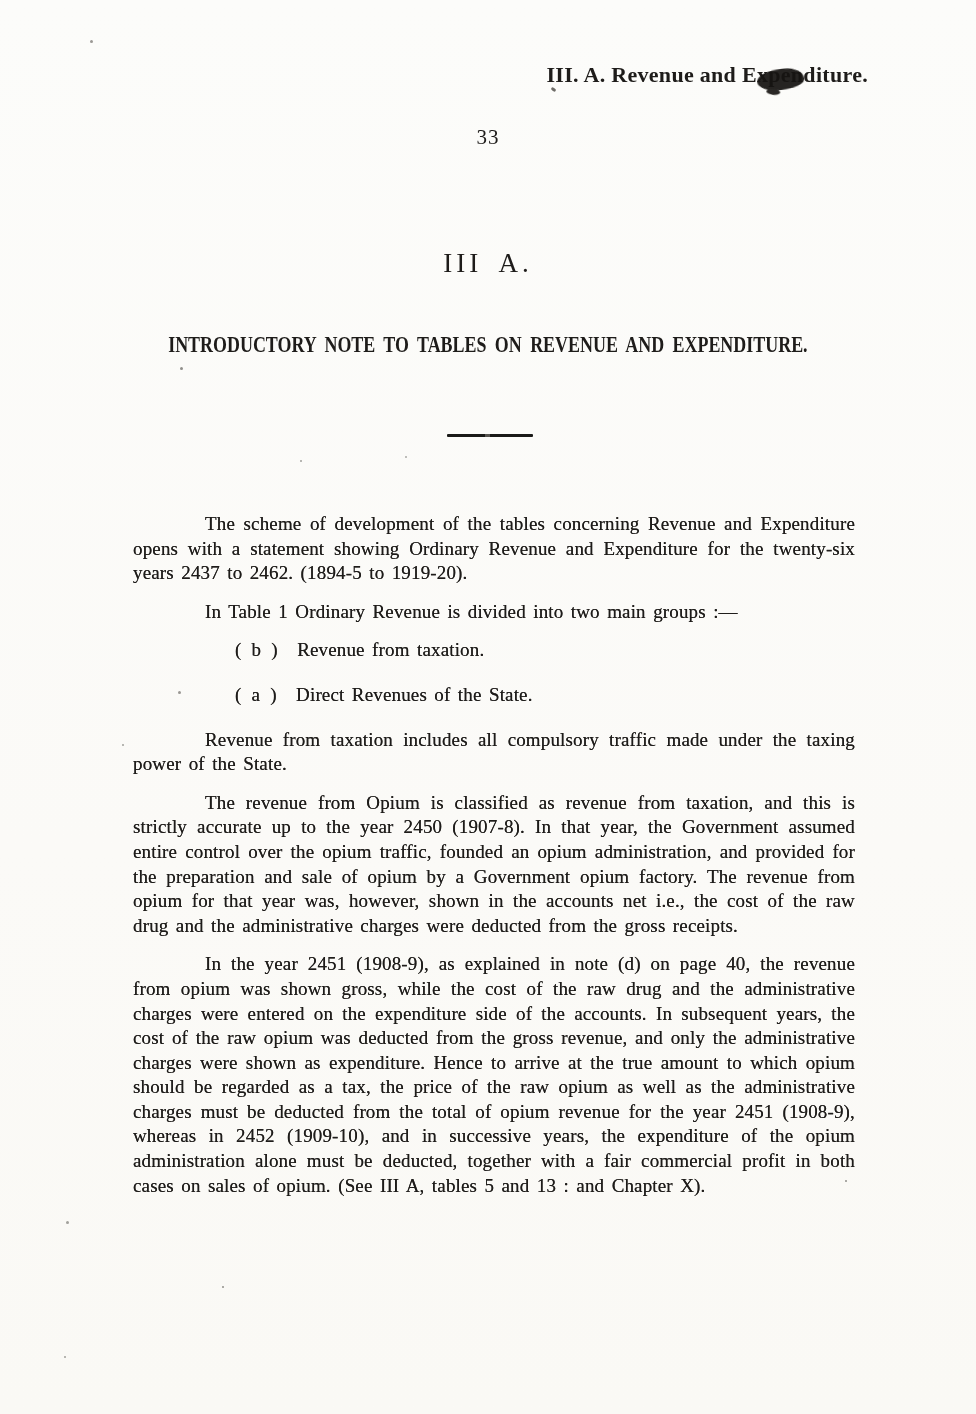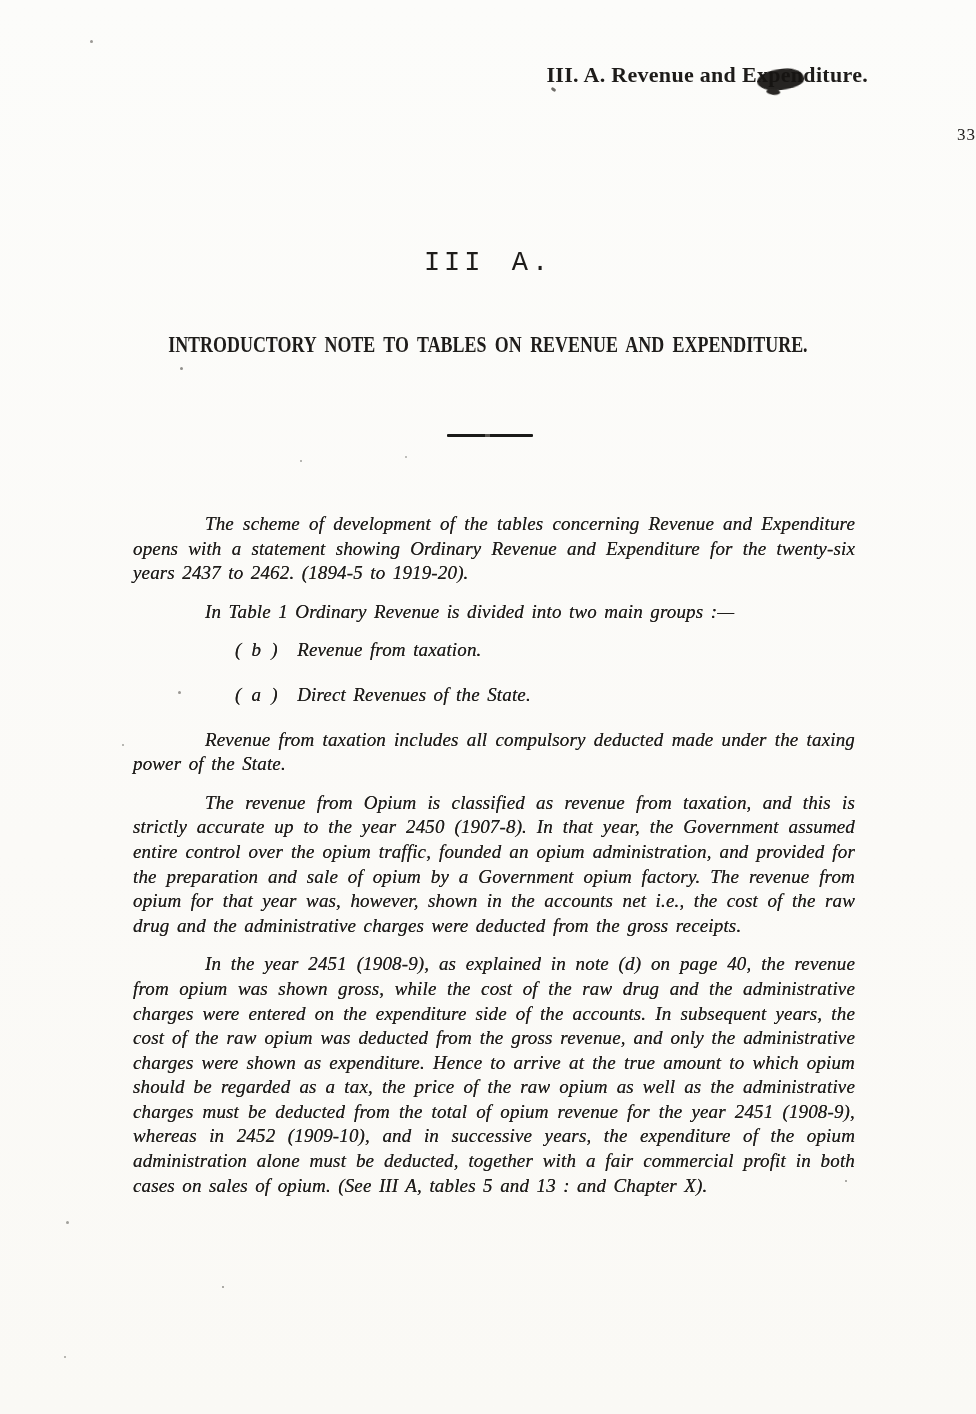--- a/index.html
+++ b/index.html
@@ -48,35 +48,34 @@
     background: #1b1916;
     border-radius: 50%;
     transform: rotate(12deg);
   }
 
   .page-number {
     position: absolute;
     top: 125px;
     left: 0;
     width: 100%;
-    text-align: right;
-    font-size: 17px;
+    text-align: center;
+    font-size: 21px;
     letter-spacing: 1px;
   }
 
   .section-heading {
     position: absolute;
     top: 248px;
     left: 0;
     width: 100%;
     text-align: center;
     font-size: 27px;
     letter-spacing: 4px;
     word-spacing: 7px;
-    font-family: Liberation Mono, monospace;
   }
 
   .doc-title {
     position: absolute;
     top: 332px;
     left: 0;
     width: 100%;
     text-align: center;
   }
   .doc-title > span {
@@ -103,21 +102,20 @@
     position: absolute;
     top: 512px;
     left: 133px;
     width: 722px;
     font-size: 19px;
     line-height: 24.6px;
     text-align: justify;
     word-spacing: 2.5px;
     letter-spacing: 0.15px;
     text-shadow: 0 0 0.5px rgba(30, 28, 26, 0.85);
-    font-style: italic;
   }
 
   .body-text p {
     margin: 0 0 14px 0;
     text-indent: 72px;
   }
 
   .group-list { margin: 6px 0 4px 0; }
   .group-item {
     margin: 0 0 20px 0;
@@ -165,21 +163,21 @@
     <div class="group-list">
       <div class="group-item">
         <span class="group-label">( b )</span><span>Revenue from taxation.</span>
       </div>
       <div class="group-item">
         <span class="group-label">( a )</span><span>Direct Revenues of the State.</span>
       </div>
     </div>
 
 
-    <p>Revenue from taxation includes all compulsory deducted made under the taxing power of the State.</p>
+    <p>Revenue from taxation includes all compulsory traffic made under the taxing power of the State.</p>
 
     <p>The revenue from Opium is classified as revenue from taxation, and this is strictly accurate up to the year 2450 (1907-8).  In that year, the Government assumed entire control over the opium traffic, founded an opium administration, and provided for the preparation and sale of opium by a Government opium factory.  The revenue from opium for that year was, however, shown in the accounts net i.e., the cost of the raw drug and the administrative charges were deducted from the gross receipts.</p>
 
     <p>In the year 2451 (1908-9), as explained in note (d) on page 40, the revenue from opium was shown gross, while the cost of the raw drug and the administrative charges were entered on the expenditure side of the accounts.  In subsequent years, the cost of the raw opium was deducted from the gross revenue, and only the administrative charges were shown as expenditure.  Hence to arrive at the true amount to which opium should be regarded as a tax, the price of the raw opium as well as the administrative charges must be deducted from the total of opium revenue for the year 2451 (1908-9), whereas in 2452 (1909-10), and in successive years, the expenditure of the opium administration alone must be deducted, together with a fair commercial profit in both cases on sales of opium.  (See III A, tables 5 and 13 : and Chapter X).</p>
 
 
   </div>
 
   <div class="speck" style="left:90px;  top:40px;   width:3px; height:3px; opacity:.55;"></div>
   <div class="speck" style="left:551px; top:88px;   width:5px; height:3px; opacity:.8; border-radius:40%; transform:rotate(35deg);"></div>

